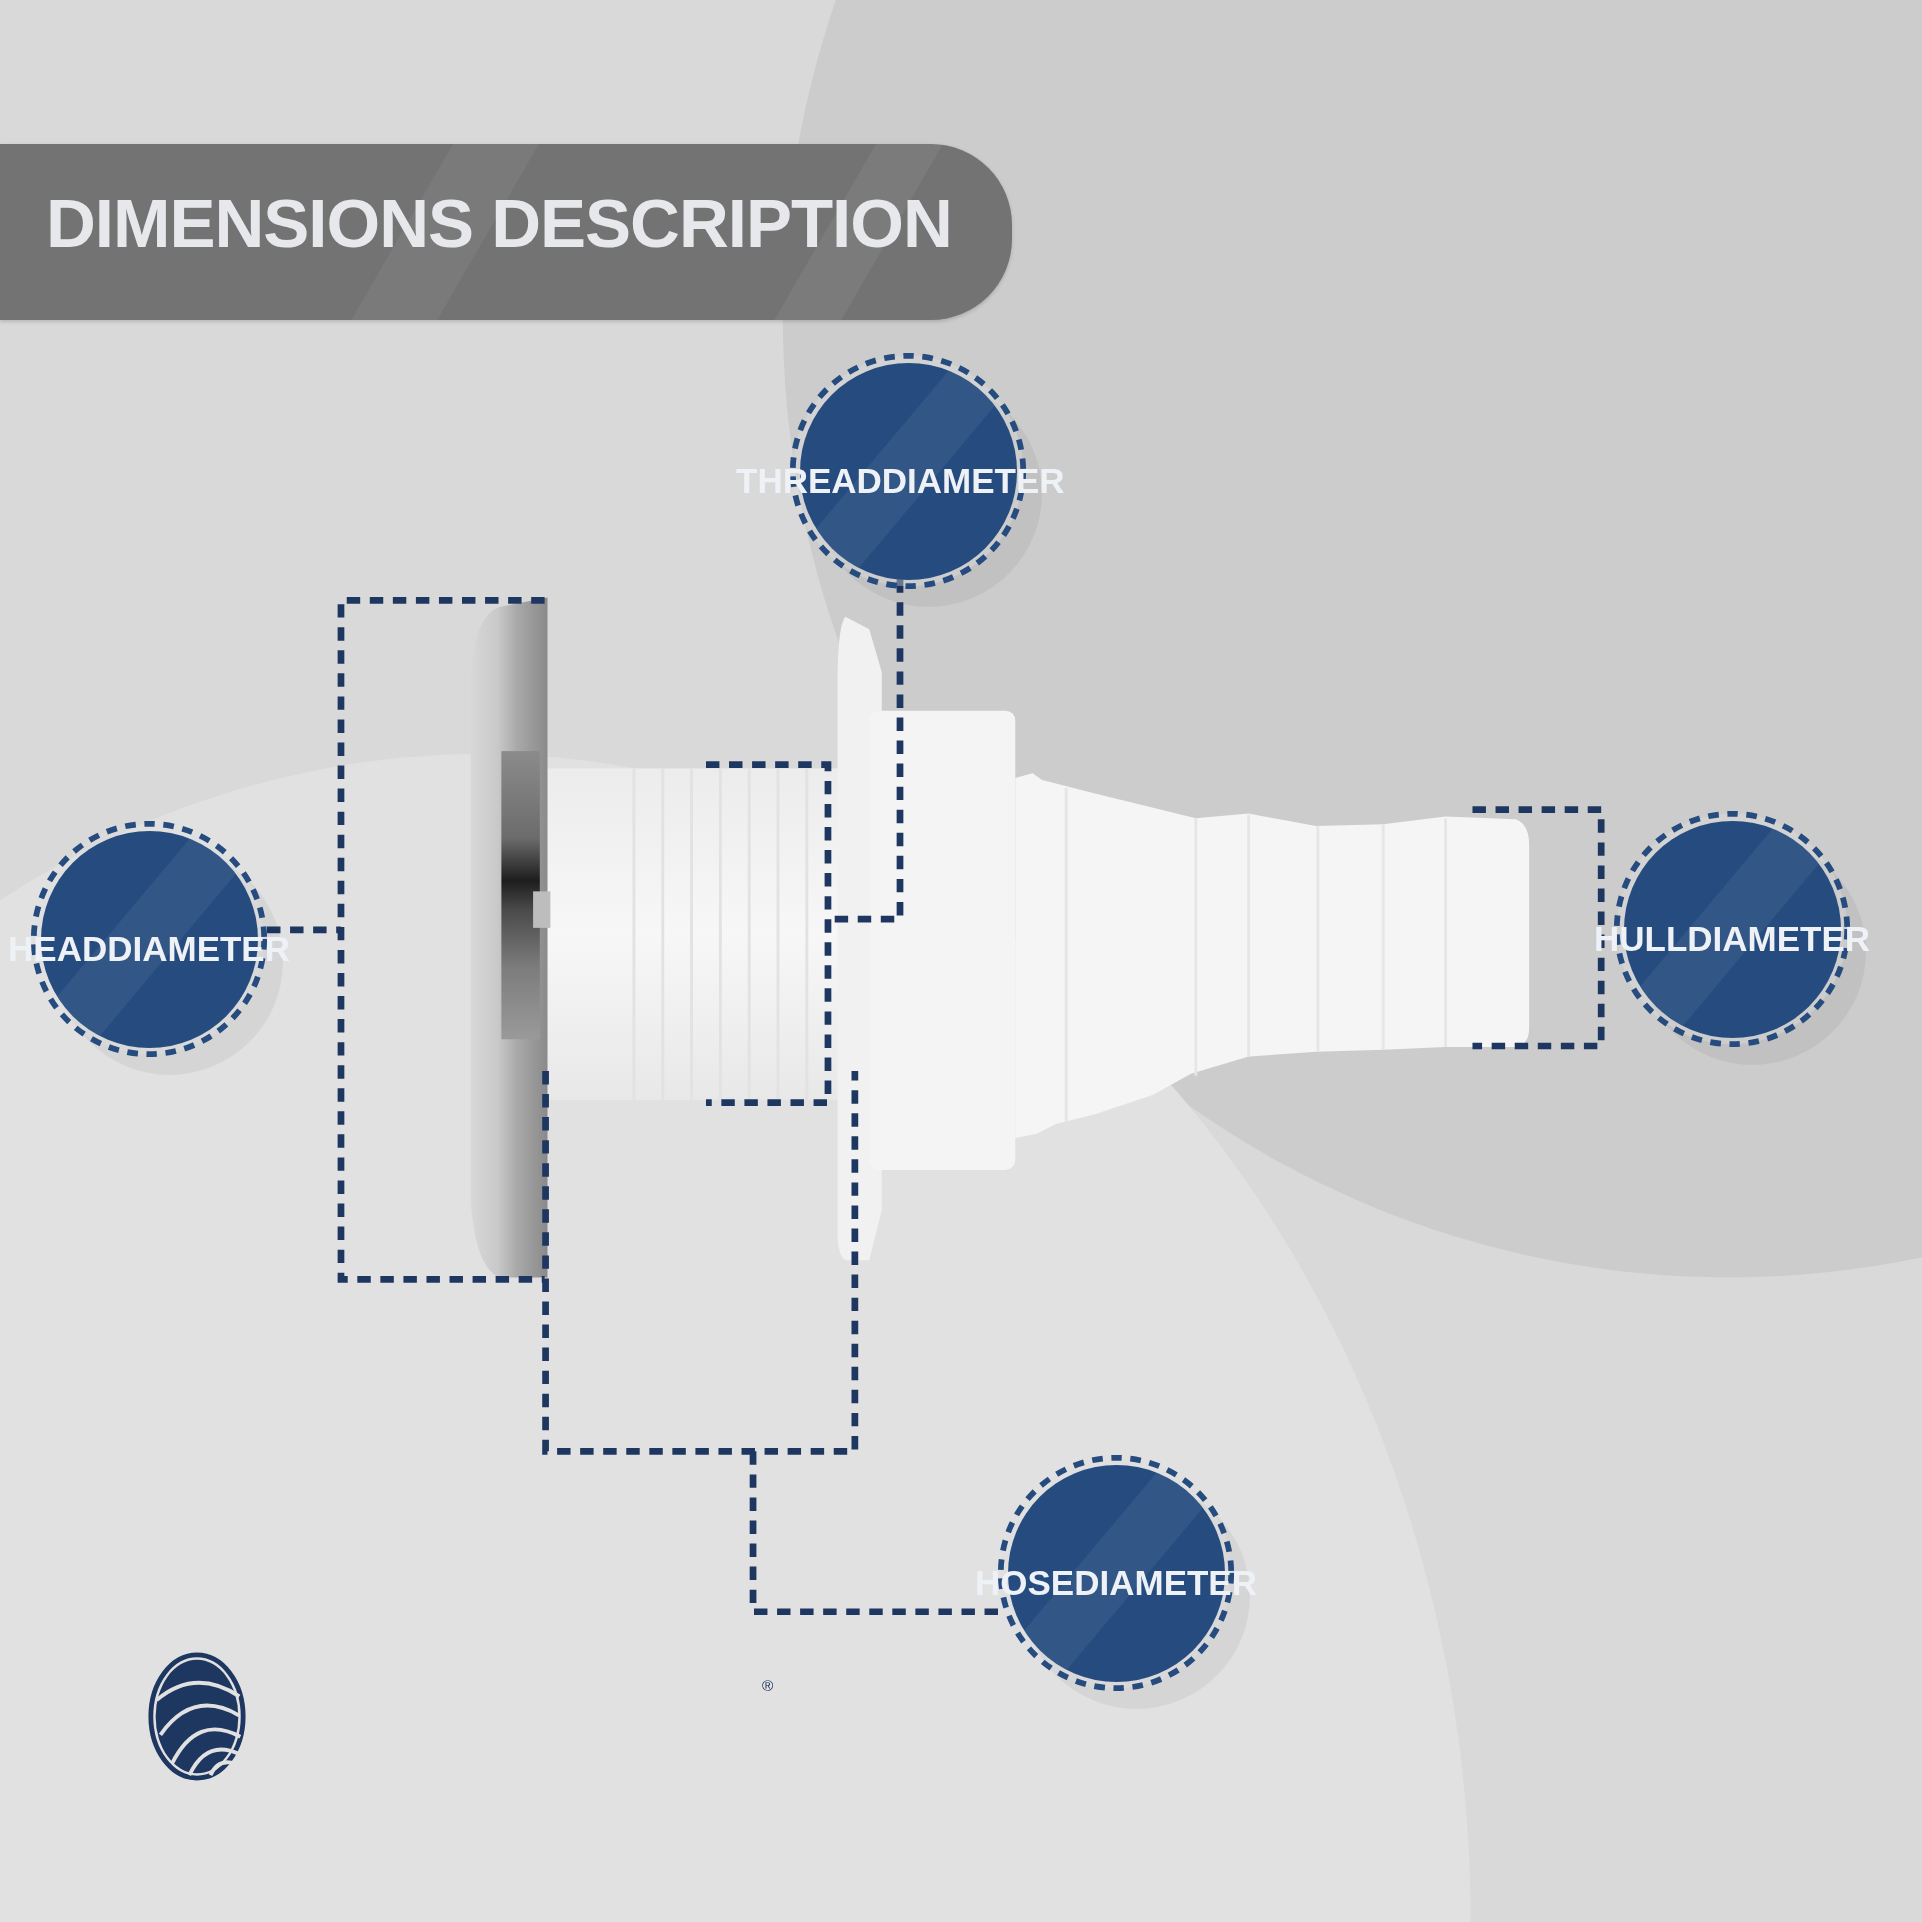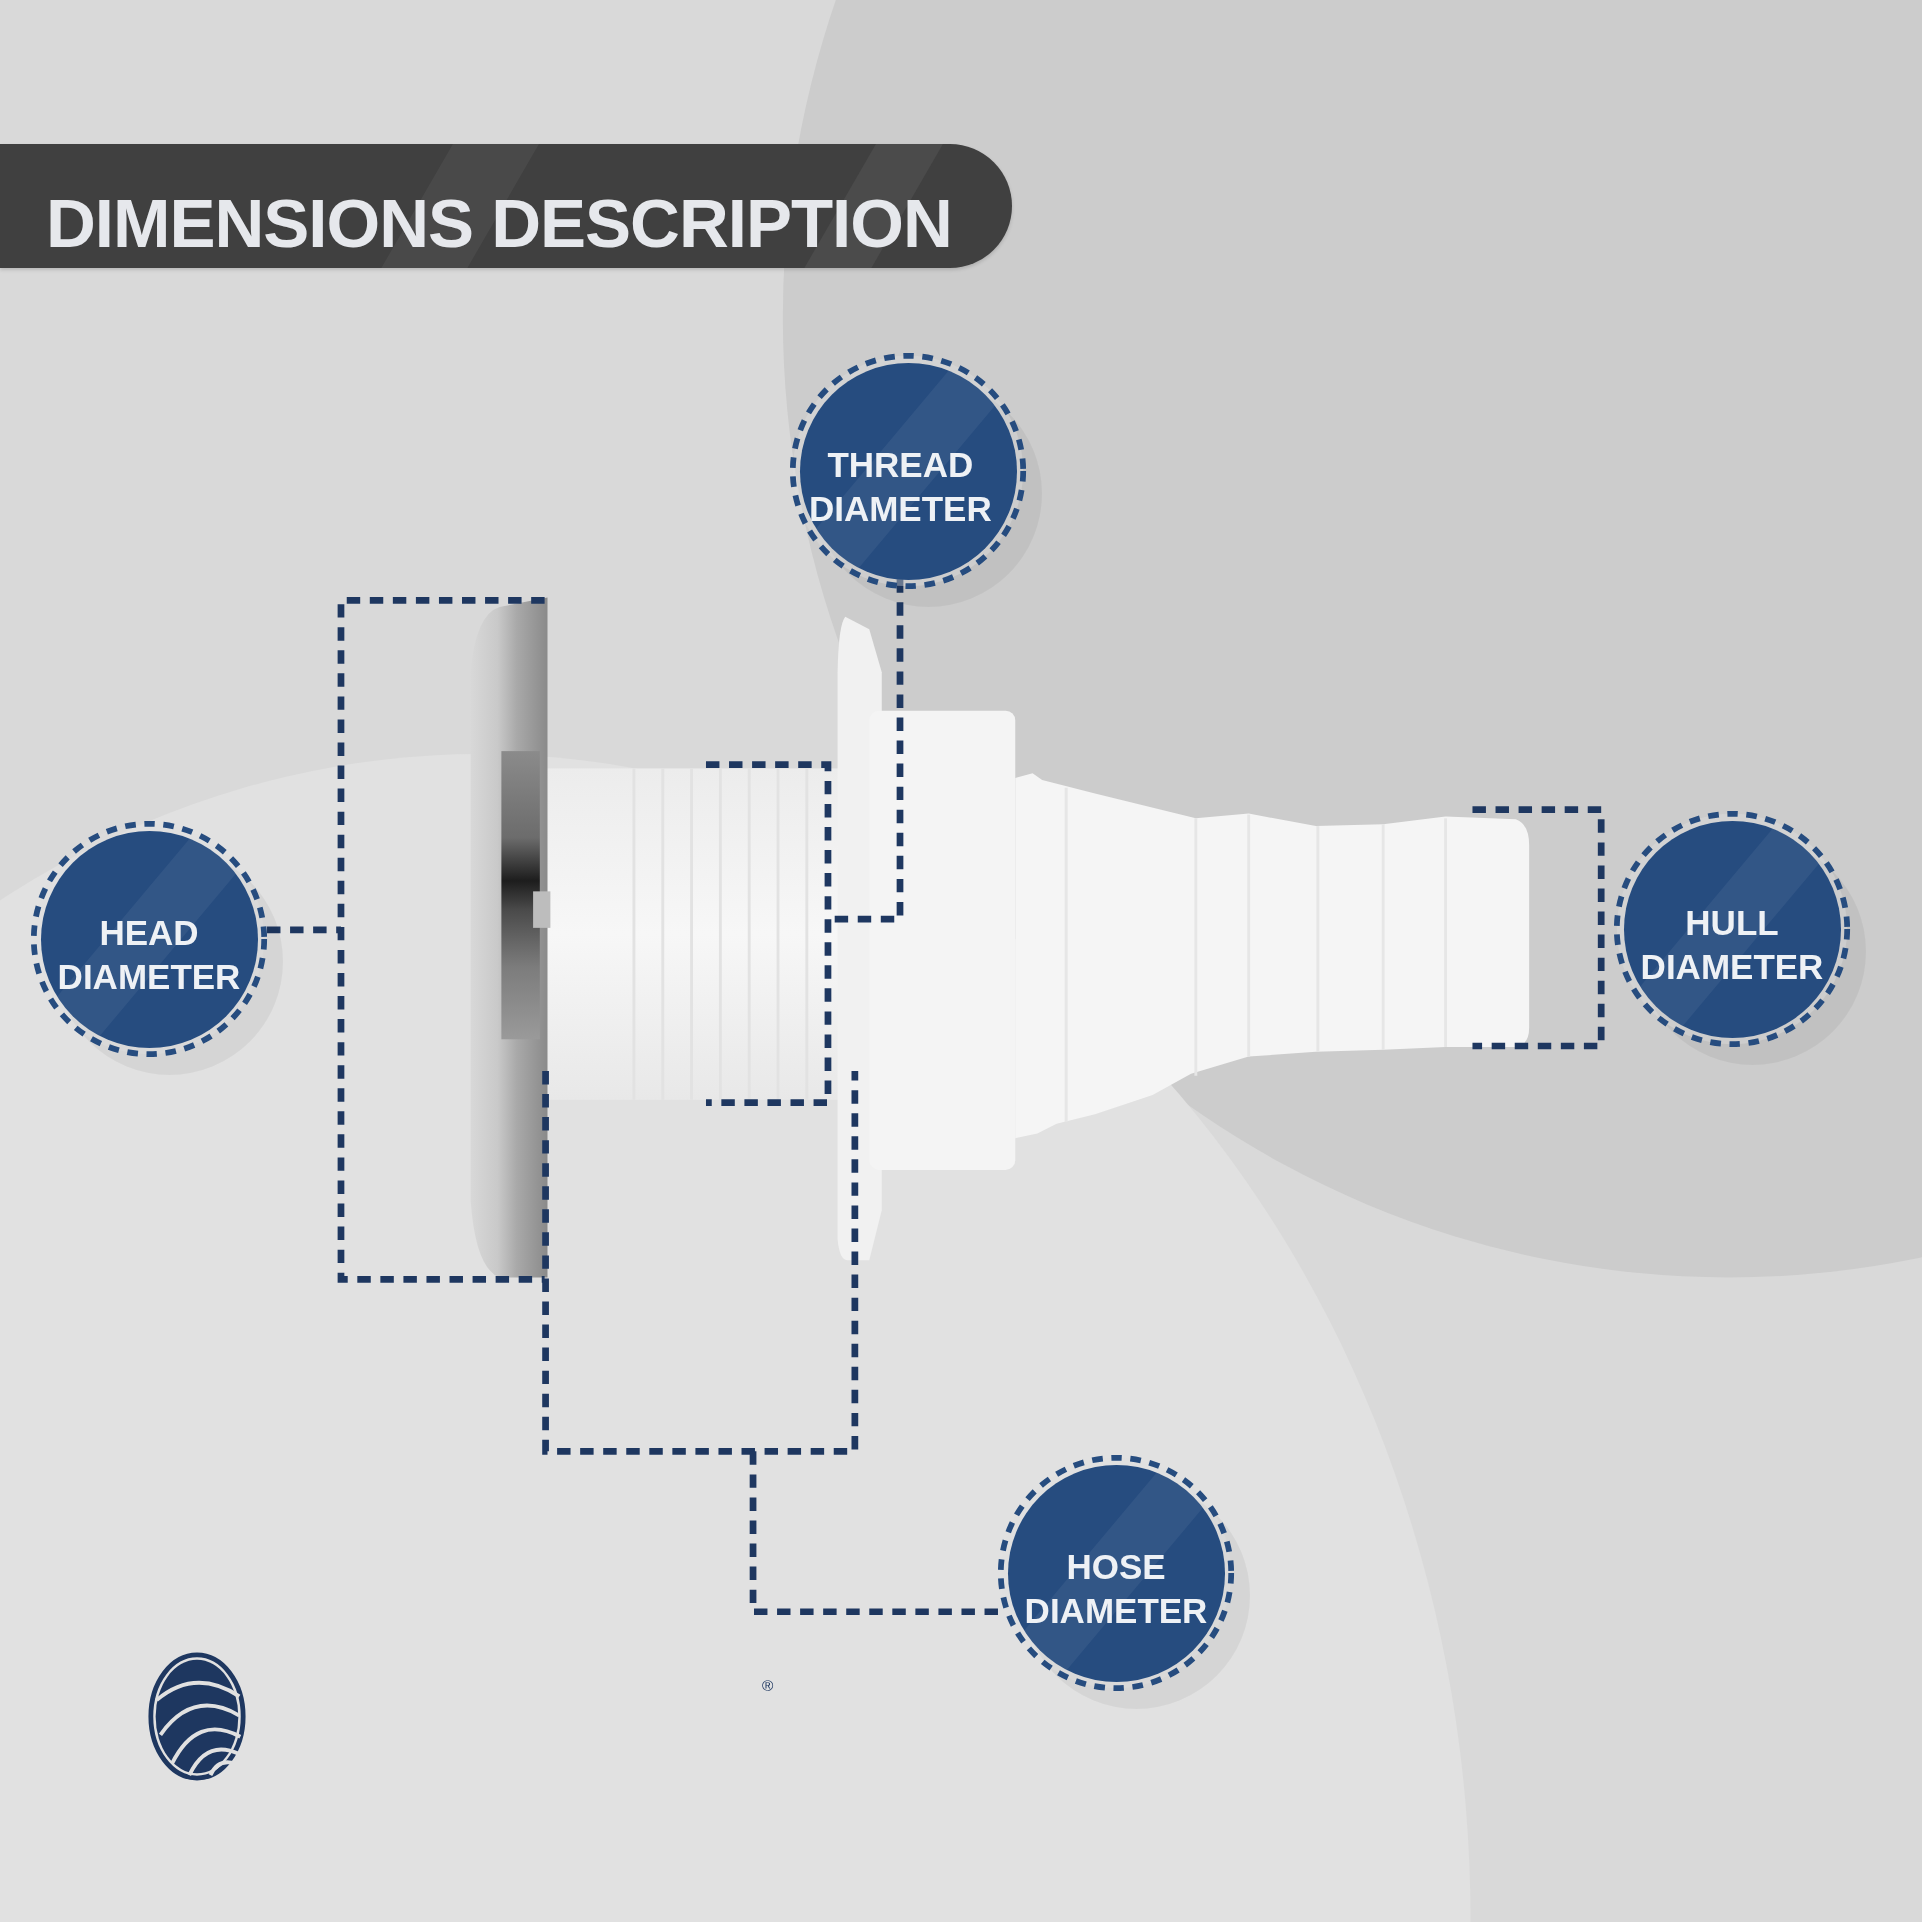--- a/index.html
+++ b/index.html
@@ -1,28 +1,28 @@
 <!DOCTYPE html>
 <html><head>
   <meta charset="utf-8">
   <style>
     html, body { margin: 0; padding: 0; }
     body { width: 1922px; height: 1922px; overflow: hidden; position: relative; background: #d9d9d9; font-family: "Liberation Sans", "DejaVu Sans", sans-serif; }
     .bg-layer { position: absolute; left: 0; top: 0; width: 1922px; height: 1922px; }
-    .banner { position: absolute; left: 0; top: 144px; width: 1012px; height: 124px; background: #404040; border-radius: 0 81px 81px 0; overflow: hidden; box-shadow: 0 1.9px 3.8px rgba(0,0,0,0.15); }
+    .banner { position: absolute; left: 0; top: 144px; width: 1012px; height: 176px; background: #737373; border-radius: 0 81px 81px 0; overflow: hidden; box-shadow: 0 1.9px 3.8px rgba(0,0,0,0.15); }
     .banner::before { content: ""; position: absolute; left: 403px; top: -19px; width: 86px; height: 211px; background: rgba(255,255,255,0.05); transform: skewX(-30deg); }
     .banner::after { content: ""; position: absolute; left: 826px; top: -19px; width: 67px; height: 211px; background: rgba(255,255,255,0.06); transform: skewX(-30deg); }
     .banner-title { position: absolute; left: 46px; top: 0; height: 160px; line-height: 160px; font-size: 69px; font-weight: bold; color: #e6e8ec; letter-spacing: -1px; white-space: nowrap; z-index: 2; }
     .diagram { position: absolute; left: 0; top: 0; width: 1922px; height: 1922px; }
     .badge { position: absolute; width: 240px; height: 240px; }
     .badge-shadow { position: absolute; left: 27px; top: 29px; width: 227px; height: 227px; border-radius: 50%; background: rgba(0,0,0,0.05); }
     .badge-ring { position: absolute; left: 0; top: 0; width: 240px; height: 240px; }
     .badge-disc { position: absolute; left: 11.5px; top: 11.5px; width: 217px; height: 217px; border-radius: 50%; background: #264c7f; overflow: hidden; }
     .badge-disc::before { content: ""; position: absolute; left: 67px; top: -38px; width: 58px; height: 307px; background: rgba(255,255,255,0.06); transform: rotate(40deg); }
-    .badge-text { position: absolute; left: 0; width: 240px; top: 16px; height: 240px; display: flex; flex-direction: column; align-items: center; justify-content: center; color: #eef1f5; font-size: 35px; line-height: 44px; font-weight: bold; letter-spacing: 0px; text-align: center; z-index: 3; }
+    .badge-text { position: absolute; left: 0; width: 240px; top: 10px; height: 240px; display: flex; flex-direction: row; align-items: center; justify-content: center; color: #eef1f5; font-size: 35px; line-height: 44px; font-weight: bold; letter-spacing: 0px; text-align: center; z-index: 3; }
     .logo { position: absolute; left: 147px; top: 1650px; width: 624px; height: 134px; }
     .logo-mark { position: absolute; left: 0; top: 0; width: 100px; height: 133px; }
     .logo-word { position: absolute; left: 113px; top: 27px; font-size: 75px; line-height: 86px; color: #1e3760; white-space: nowrap; }
     .logo-light { font-weight: normal; letter-spacing: 3.8px; }
     .logo-bold { font-weight: bold; letter-spacing: 0px; }
     .logo-reg { position: absolute; left: 615px; top: 27px; font-size: 15.4px; color: #1e3760; }
   </style>
 </head>
 <body>
 

